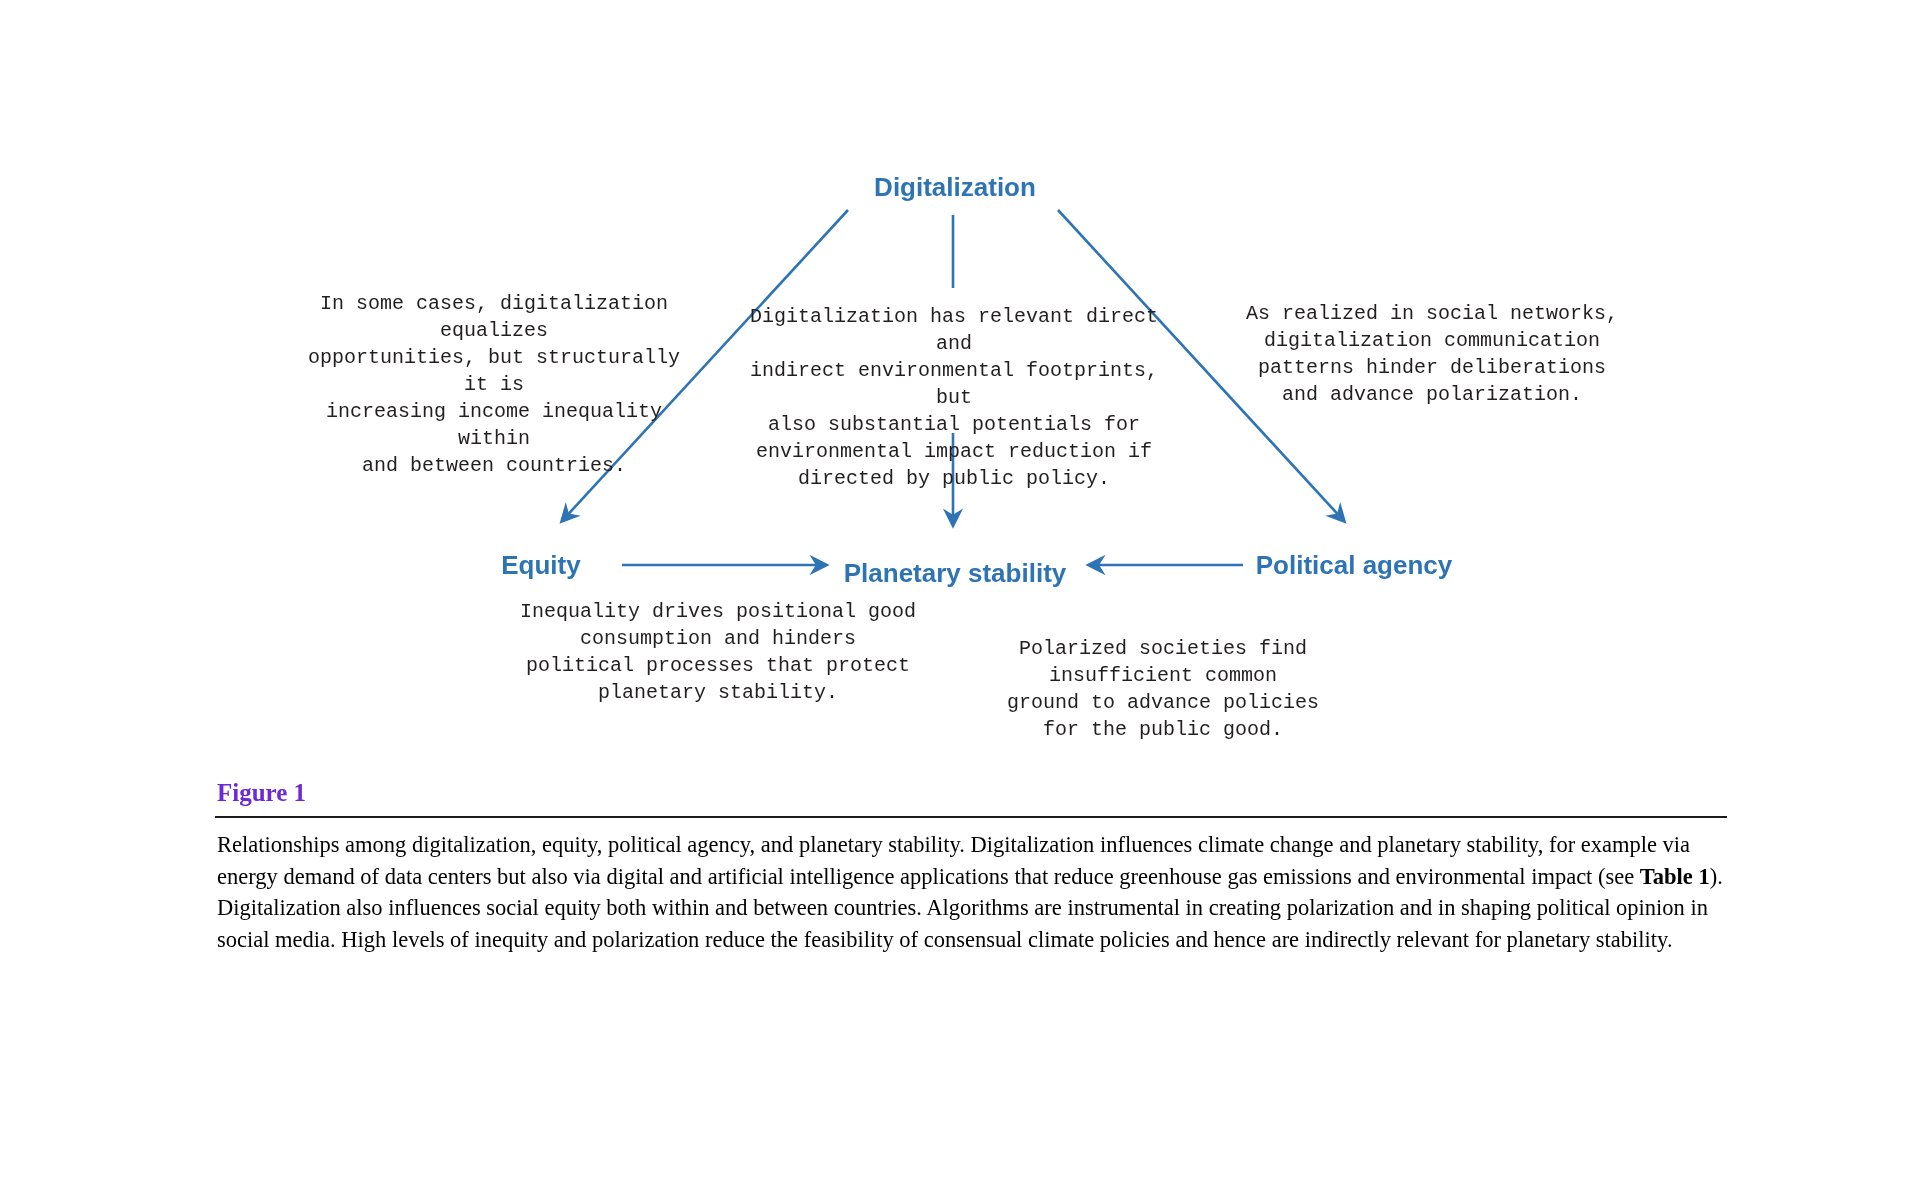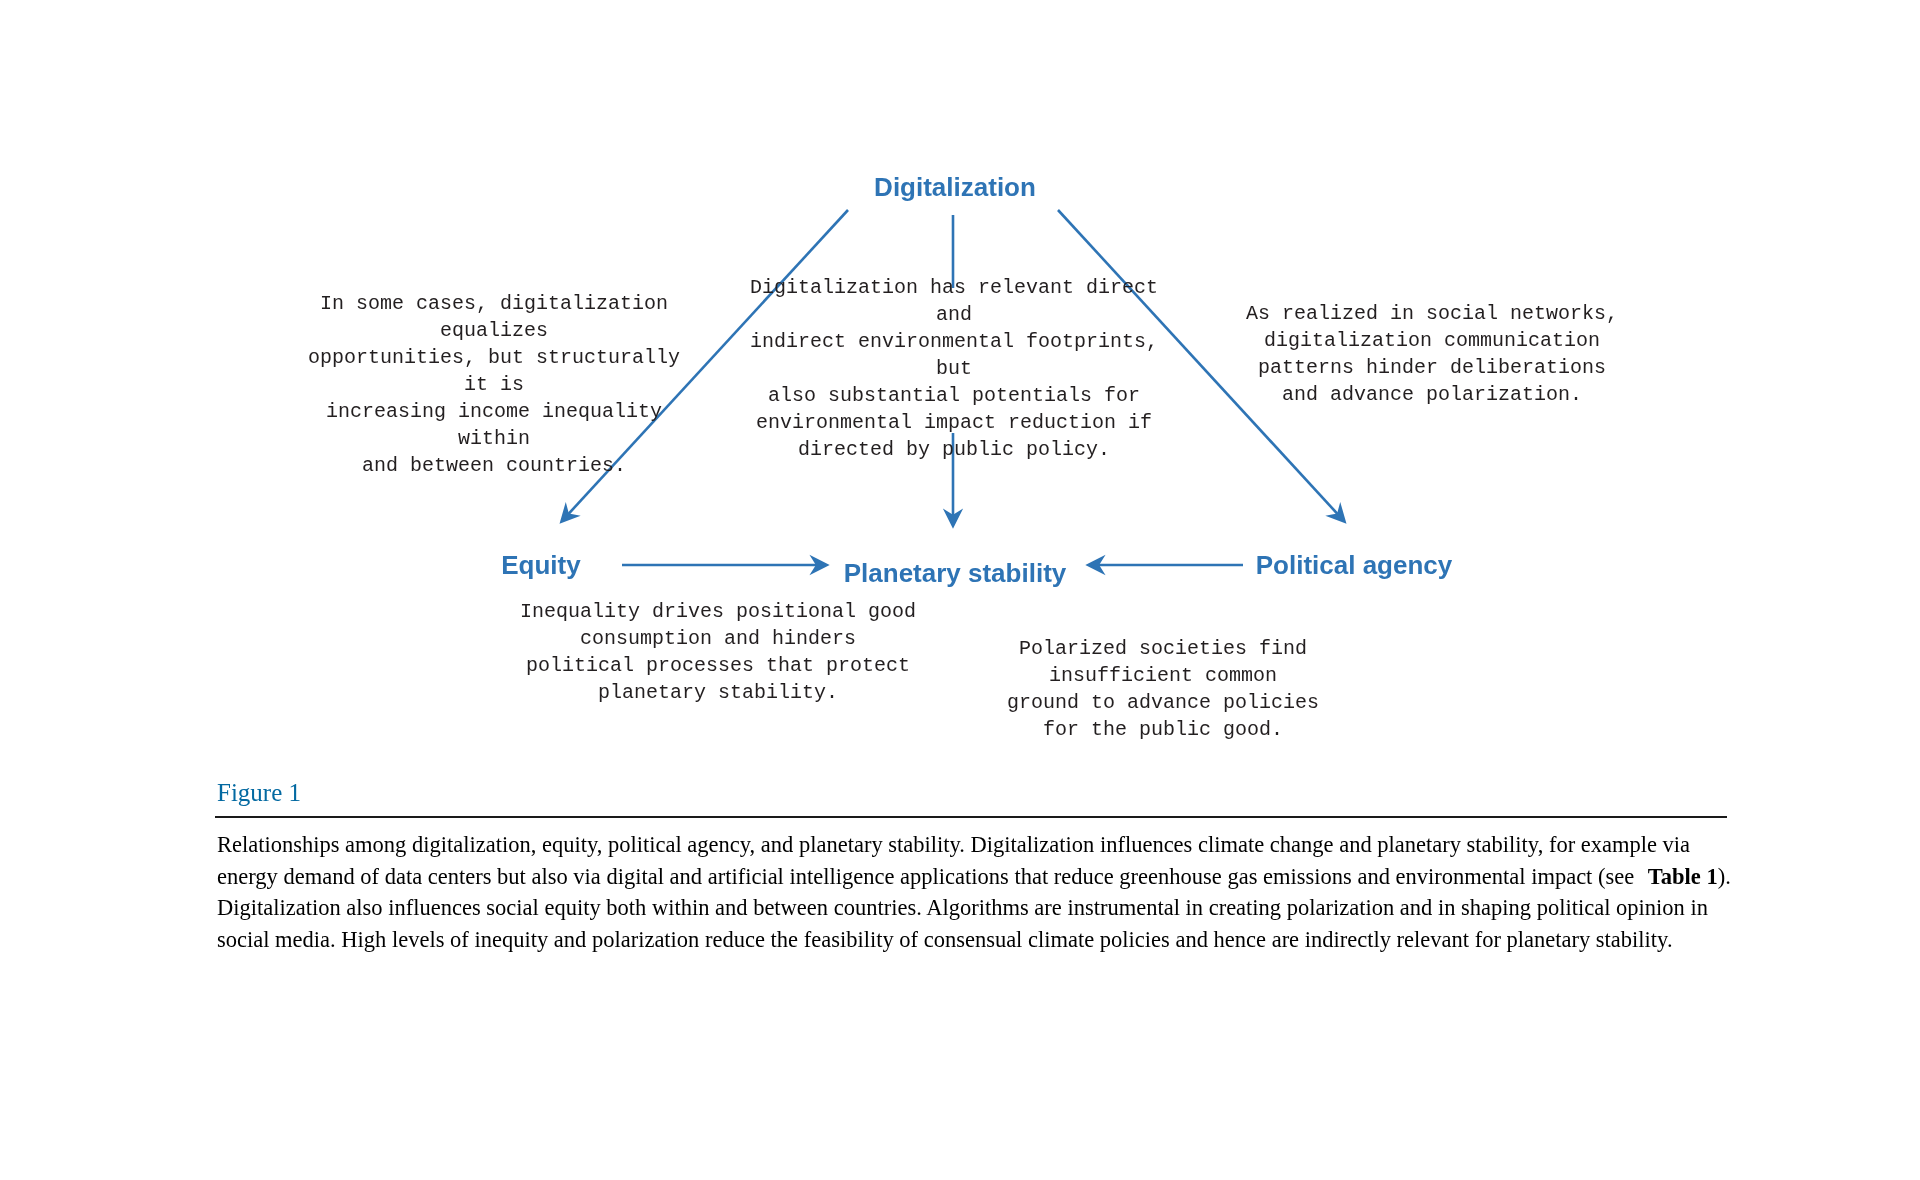--- a/index.html
+++ b/index.html
@@ -33,37 +33,37 @@
     white-space: pre-line;
   }
   .arrow-layer {
     position: absolute;
     top: 0;
     left: 0;
     pointer-events: none;
   }
   .figure-label {
     font-family: "Liberation Serif", serif;
-    font-weight: 400;
+    font-weight: 700;
     font-size: 25px;
-    color: #0369a1;
+    color: #6d28d9;
     white-space: nowrap;
   }
   .caption-rule {
     border-top: 2px solid #1a1a1a;
     height: 0;
   }
   .caption-text {
     font-family: "Liberation Serif", serif;
     font-size: 22.5px;
     line-height: 31.5px;
     color: #000000;
     text-align: left;
   }
-  .caption-text .bold-ref { font-weight: 700; margin-left: 8px; }
+  .caption-text .bold-ref { font-weight: 700; }
 </style>
 </head>
 <body>
 
 <div class="page">
 
   <svg class="arrow-layer" width="1920" height="780" viewBox="0 0 1920 780">
     <defs>
       <marker id="arrowhead" viewBox="0 0 12 12" refX="9.5" refY="6" markerWidth="8.5" markerHeight="8.5" orient="auto-start-reverse">
         <path d="M0.5,0.5 L11.5,6 L0.5,11.5 L4,6 Z" fill="#2e74b5"></path>
@@ -83,21 +83,21 @@
 
   <div class="abs node-label" style="left:828px; top:550px; width:254px;margin-top:8px;">Planetary stability</div>
 
   <div class="abs node-label" style="left:1229px; top:550px; width:250px;">Political agency</div>
 
   <div class="abs ann" style="left:294px; top:290px; width:400px;">In some cases, digitalization equalizes
 opportunities, but structurally it is
 increasing income inequality within
 and between countries.</div>
 
-  <div class="abs ann" style="left:744px; top:274px; width:420px;">Digitalization has relevant direct and
+  <div class="abs ann" style="left:744px; top:303px; width:420px;">Digitalization has relevant direct and
 indirect environmental footprints, but
 also substantial potentials for
 environmental impact reduction if
 directed by public policy.</div>
 
   <div class="abs ann" style="left:1232px; top:300px; width:400px;">As realized in social networks,
 digitalization communication
 patterns hinder deliberations
 and advance polarization.</div>
 

